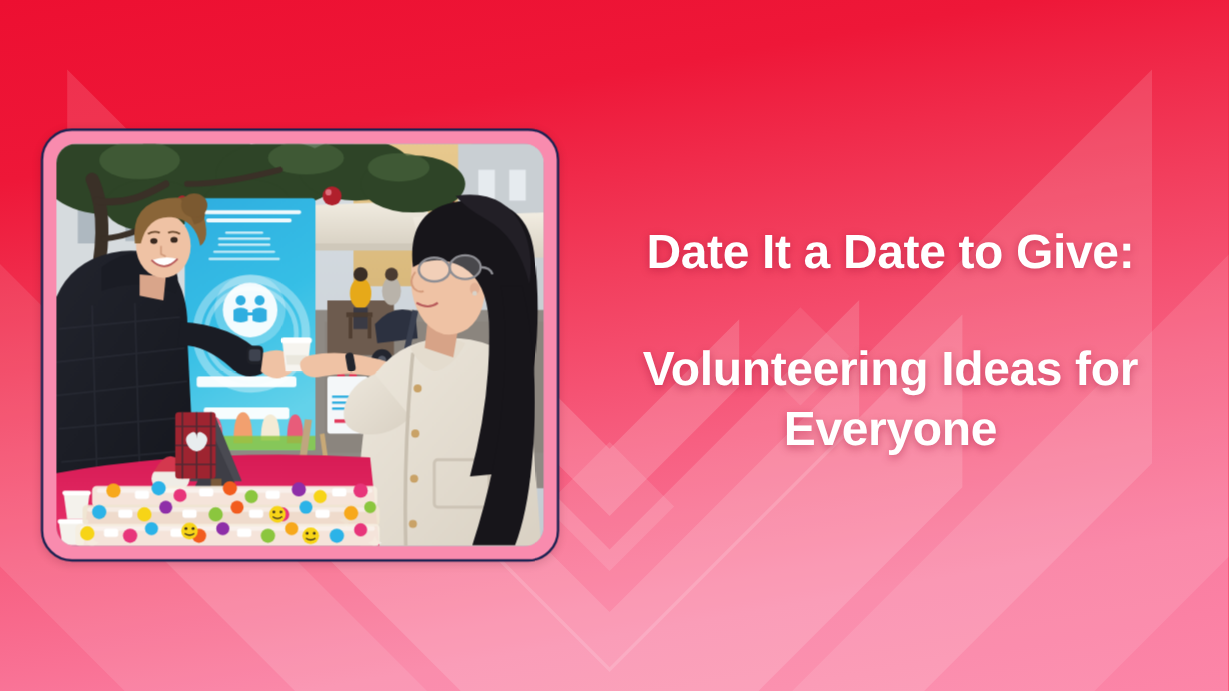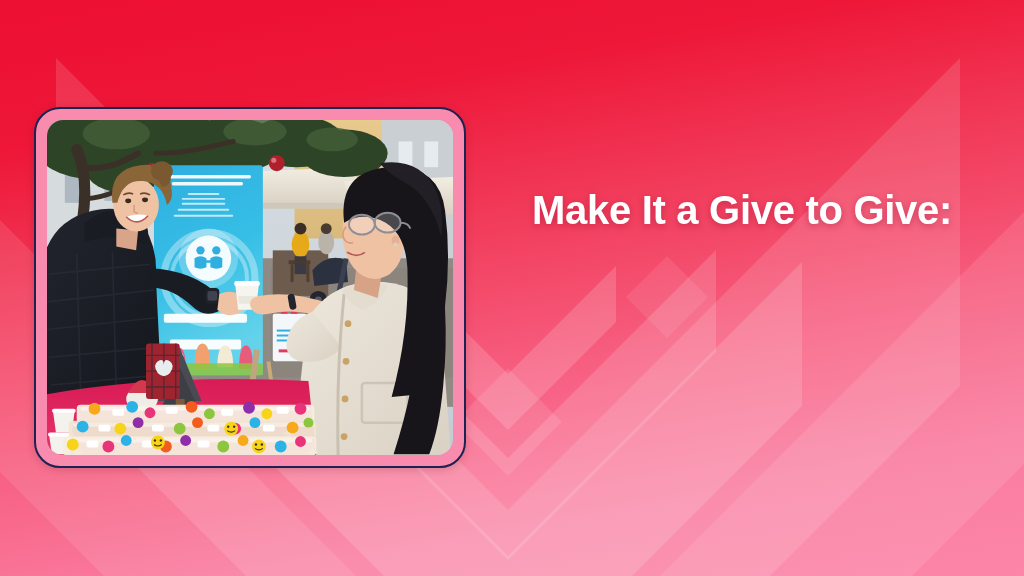--- a/index.html
+++ b/index.html
@@ -496,18 +496,19 @@
             </g>
           </g>
         </g>
 
         <rect x="0" y="0" width="410" height="339" fill="none"></rect>
       </svg>
     </div>
   </div>
 
   <h1 class="headline">
-    <span>Make It a Give to Give:</span><br>
+    <span>Date It a Date to Give:</span><br>
     <br>
-    <br>
+    <span>Volunteering Ideas for</span><br>
+    <span>Everyone</span>
   </h1>
 
 </div>
 
 </body></html>

